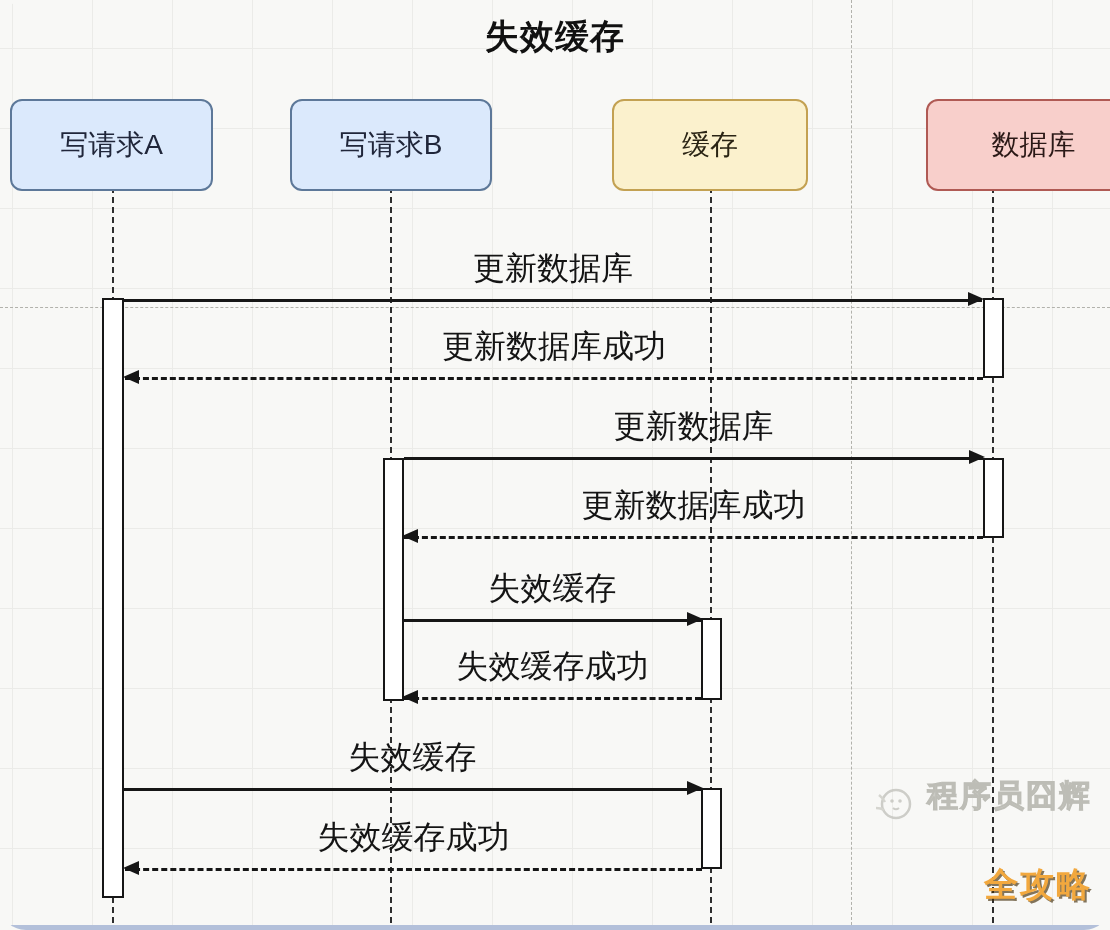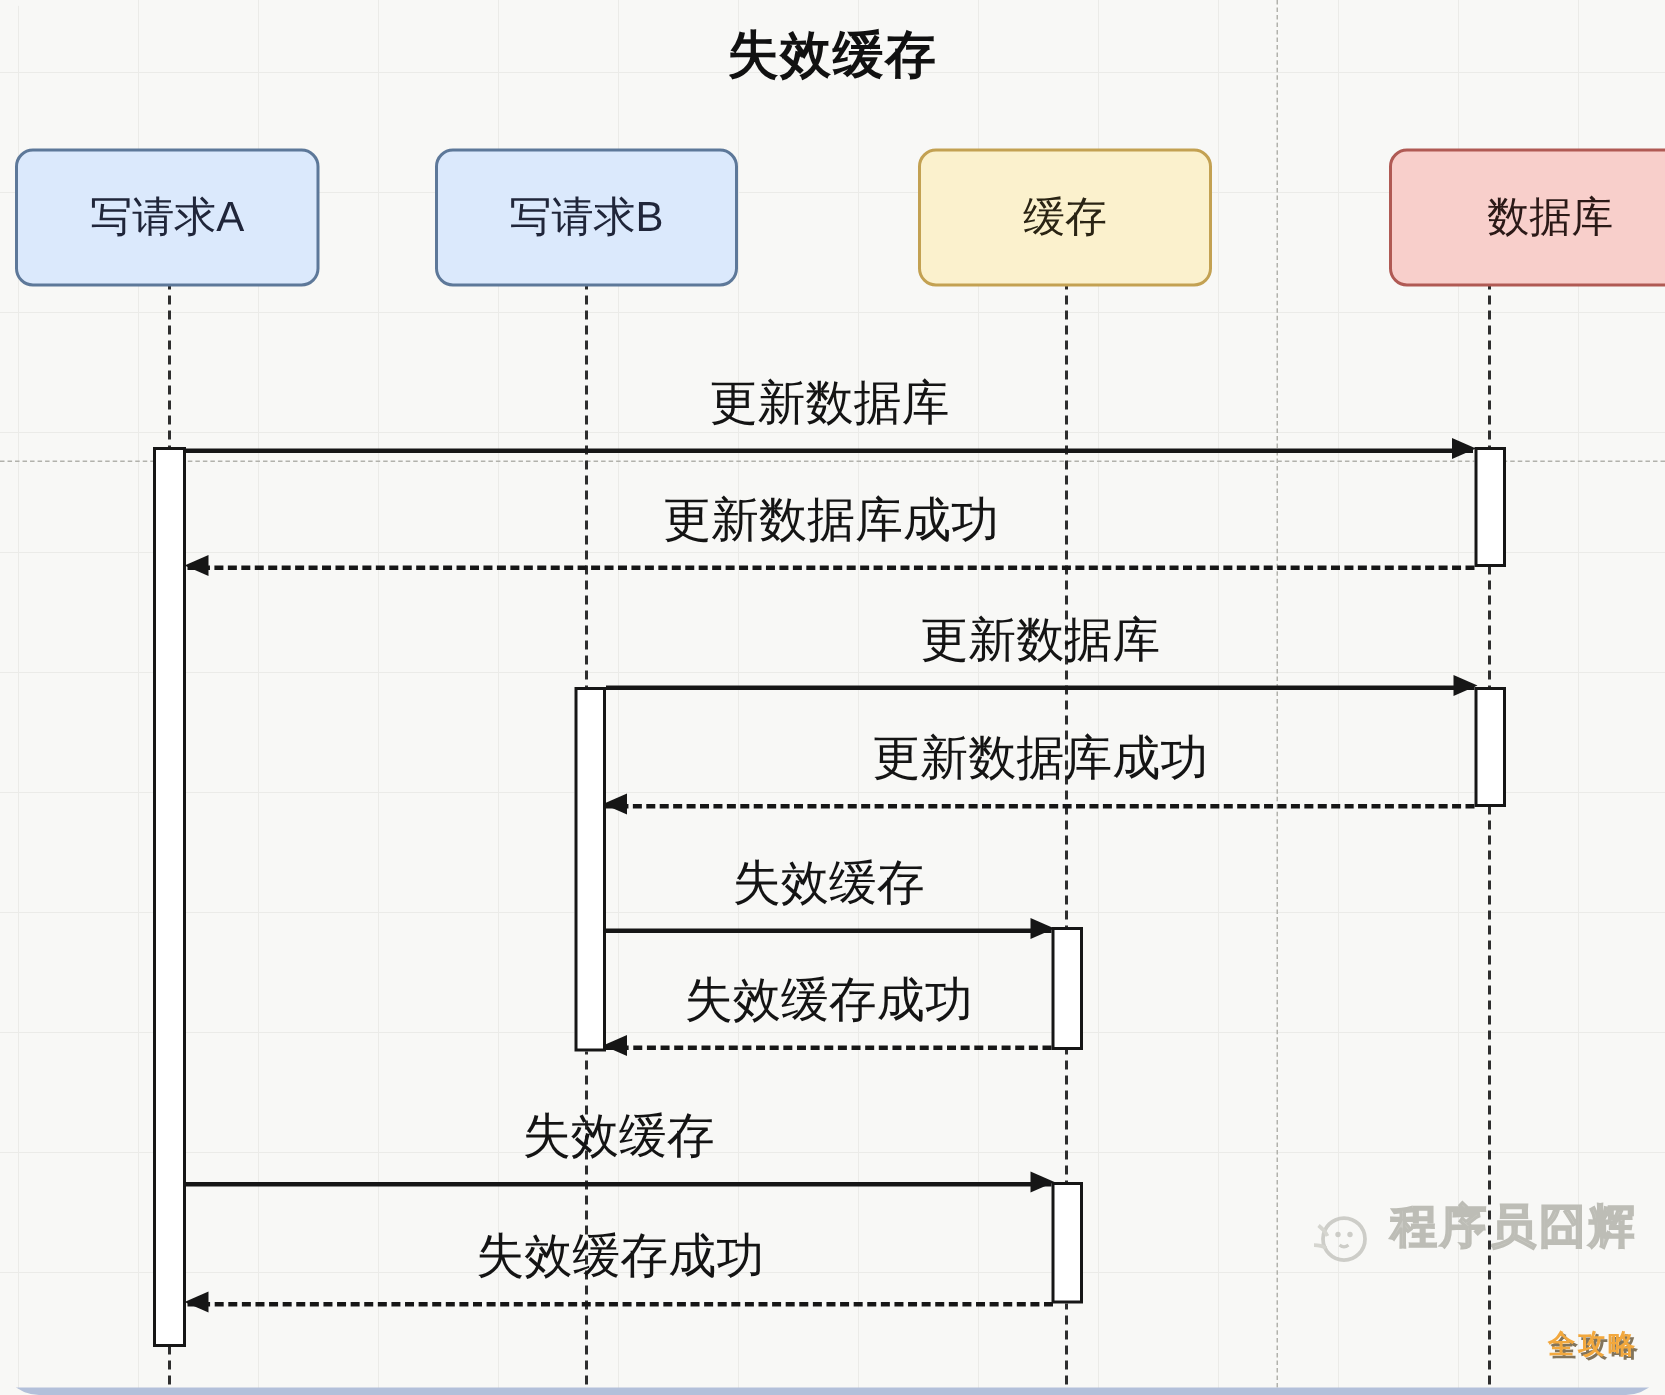--- a/index.html
+++ b/index.html
@@ -63,21 +63,21 @@
   .m5{left:404px;width:297px;top:620px;}
   .m6{left:404px;width:297px;top:698px;}
   .m7{left:124px;width:577px;top:789px;}
   .m8{left:125px;width:577px;top:869px;}
   
   .watermark{position:absolute;right:18px;bottom:22px;z-index:5;display:flex;align-items:flex-start;}
   .wm-logo{width:46px;height:46px;margin-right:10px;margin-top:2px;opacity:.85;}
   .wm-text{display:flex;flex-direction:column;align-items:flex-end;gap:47px;}
   .wm-name{font-size:31px;letter-spacing:2px;color:#cbcbc5;
     -webkit-text-stroke:1px #bdbdb6;font-weight:700;line-height:1.1;}
-  .wm-badge{font-size:18px;font-weight:700;color:#f2a83e;letter-spacing:2px;
+  .wm-badge{font-size:34px;font-weight:700;color:#f2a83e;letter-spacing:2px;
     text-shadow:2px 2px 0 rgba(66,44,8,.65);margin-top:2px;}
   
   .bottom-strip{position:absolute;left:0;right:0;bottom:0;height:5px;background:#b3c0da;z-index:6;}
 </style>
 </head>
 <body>
 
 <div class="canvas">
 
   <div class="page-border-v"></div>

